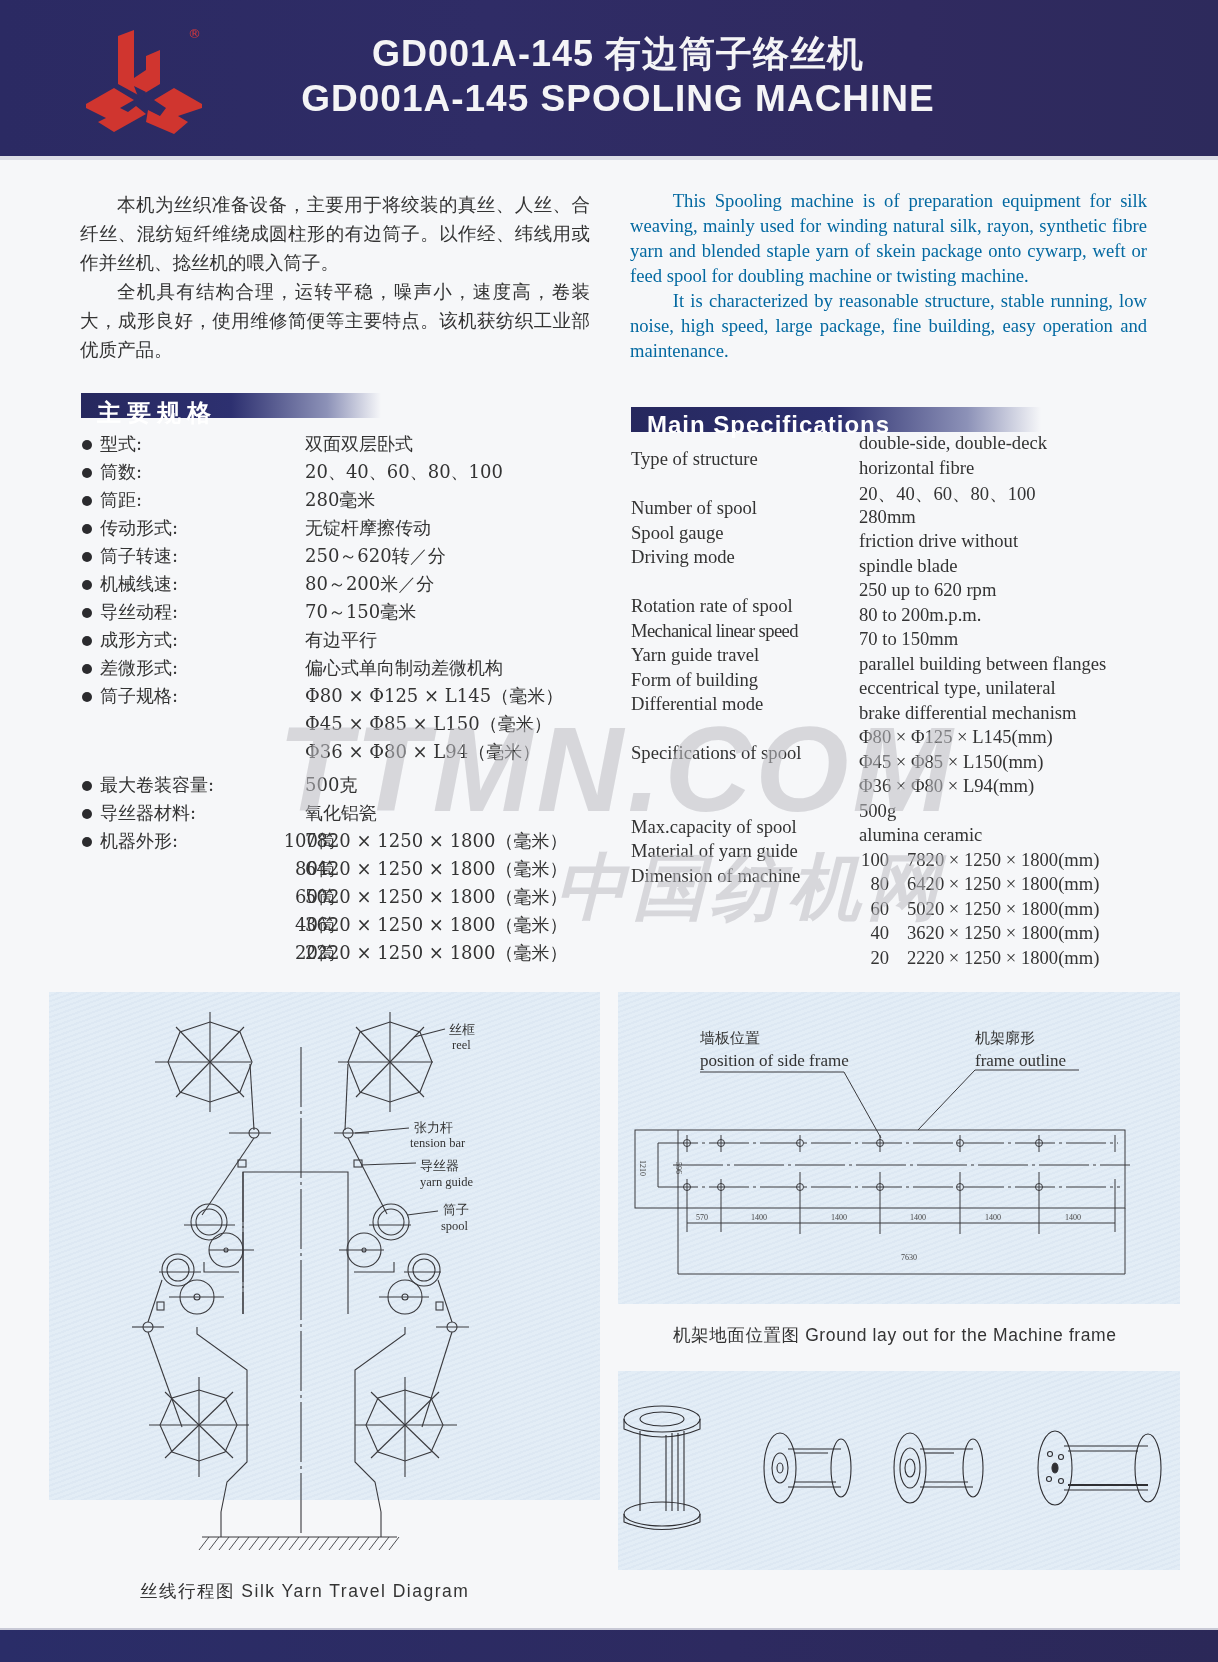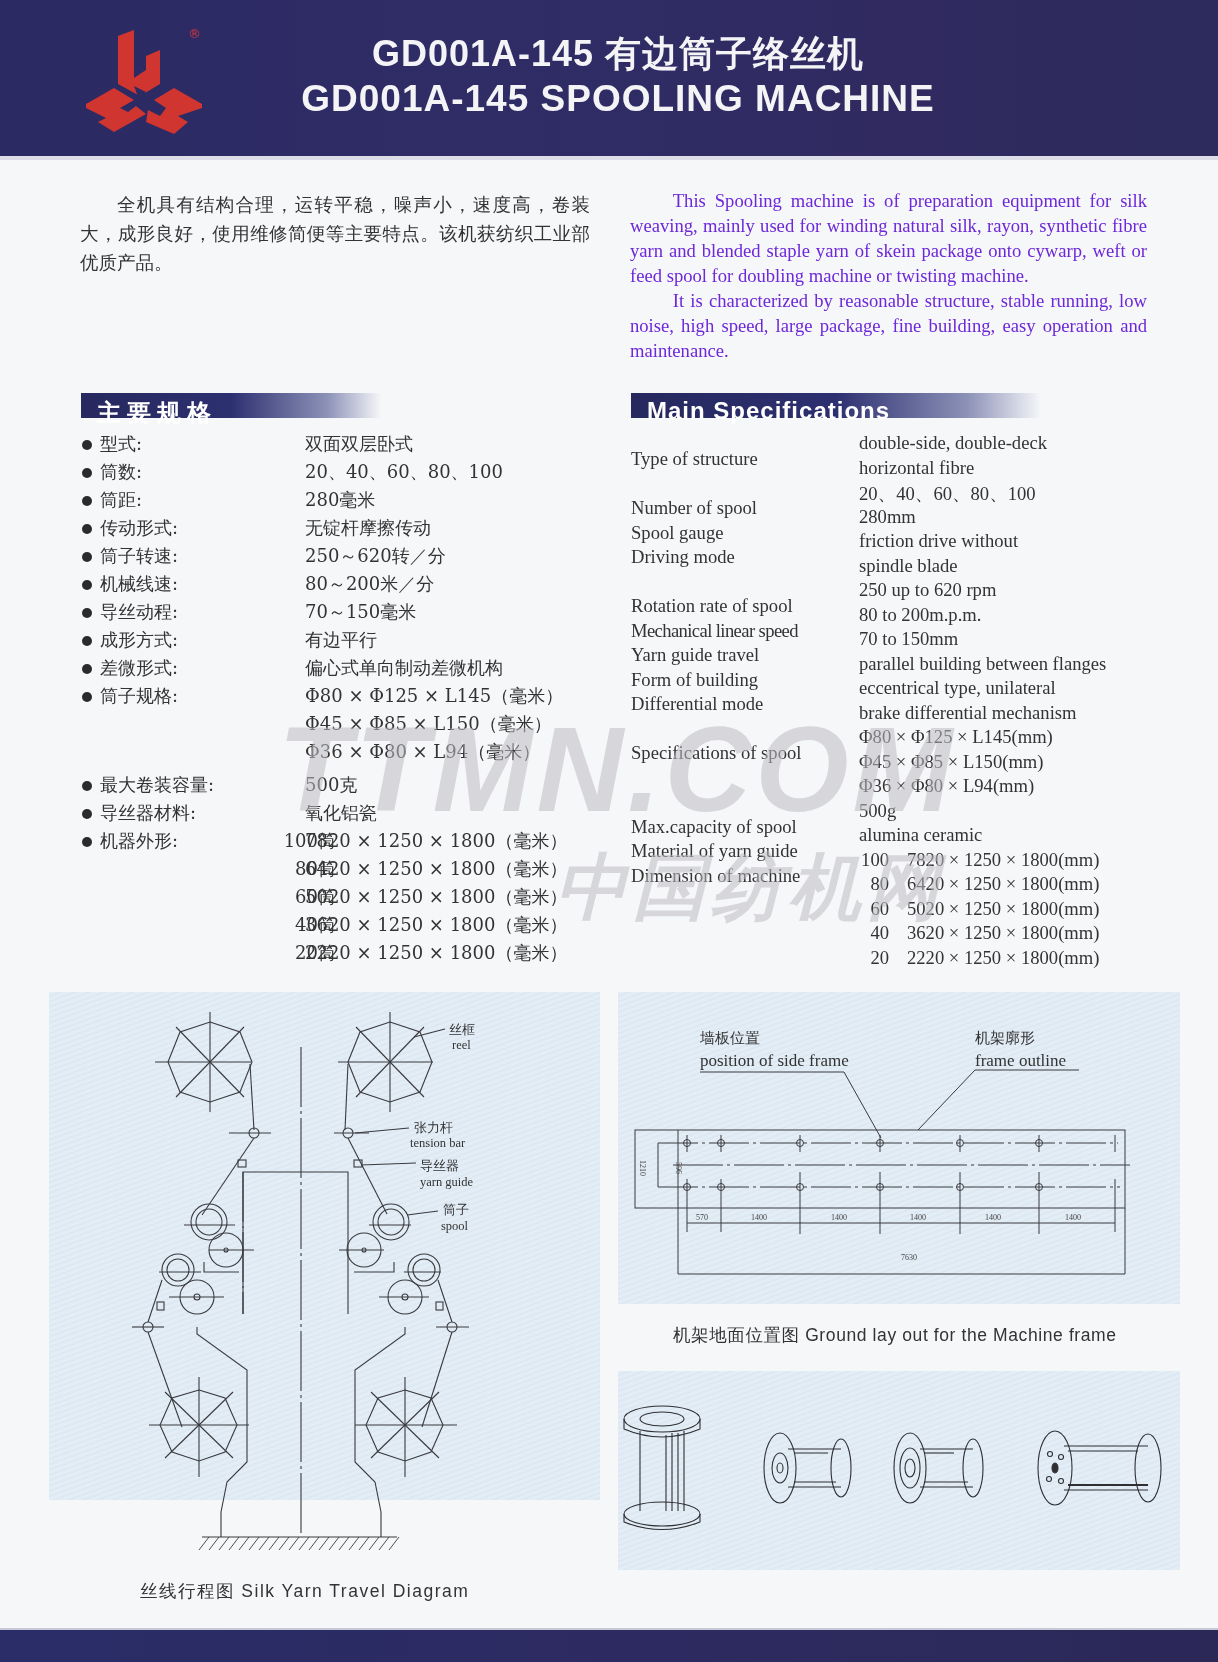--- a/index.html
+++ b/index.html
@@ -7,28 +7,28 @@
   .header { position:absolute; left:0; top:0; width:1218px; height:158px; background:linear-gradient(90deg,#2b2a63 0%,#2f2c66 40%,#302a60 75%,#2d2a5c 100%); }
   .logo { position:absolute; left:84px; top:26px; width:120px; height:108px; }
   .reg { position:absolute; left:188px; top:26px; color:#d8383b; font-family:"DejaVu Sans",sans-serif; font-size:13px; }
   .title-cn, .title-en { position:absolute; left:0; width:1218px; text-align:center; color:#f4f4f6; font-family:"Liberation Sans","DejaVu Sans",sans-serif; font-weight:bold; letter-spacing:1px; }
   .title-cn { top:30px; font-size:36px; padding-left:18px; box-sizing:border-box; }
   .title-en { top:78px; font-size:37px; padding-left:18px; box-sizing:border-box; }
   .header-bottom { position:absolute; left:0; top:156px; width:1218px; height:4px; background:#dcdde6; }
 
   .intro-cn { position:absolute; left:80px; top:190px; width:510px; font-family:"DejaVu Serif",serif; font-size:18.5px; line-height:29px; text-align:justify; color:#333; }
   .intro-cn p { margin:0; text-indent:2em; }
-  .intro-en { position:absolute; left:630px; top:188px; width:517px; font-size:18.6px; line-height:25px; text-align:justify; color:#6d28d9; }
+  .intro-en { position:absolute; left:630px; top:188px; width:517px; font-size:18.6px; line-height:25px; text-align:justify; color:#0369a1; }
   .intro-en p { margin:0; text-indent:2.3em; }
 
   .sec-head { position:absolute; height:25px; background:linear-gradient(90deg,#26285e 0%,#2d3070 50%,rgba(70,78,140,0.6) 82%,rgba(200,205,225,0) 100%); color:#fff; font-family:"Liberation Sans","DejaVu Sans",sans-serif; font-weight:bold; }
   .sec-head span { position:absolute; left:16px; top:4px; font-size:24px; letter-spacing:1px; }
   .sec-cn { left:81px; top:393px; width:300px; }
   .sec-cn span { letter-spacing:6px; }
-  .sec-en { left:631px; top:393px; width:410px; }
+  .sec-en { left:631px; top:407px; width:410px; }
 
   .spec-cn { position:absolute; left:80px; top:432px; width:520px; font-family:"DejaVu Serif",serif; font-size:18px; color:#333; }
   .spec-cn .row { position:absolute; left:0; width:520px; height:28px; }
   .spec-cn .bullet { position:absolute; left:2px; top:8px; width:10px; height:10px; border-radius:50%; background:#2b2b2e; }
   .spec-cn .lbl { position:absolute; left:20px; top:0; white-space:nowrap; }
   .spec-cn .sub { position:absolute; left:136px; top:0; white-space:nowrap; width:120px; text-align:right; }
   .spec-cn .val { position:absolute; left:225px; top:0; white-space:nowrap; }
 
   .spec-en { position:absolute; left:631px; top:432px; width:530px; font-size:18.6px; color:#333; }
   .spec-en .row { position:absolute; left:0; width:530px; height:24px; }
@@ -70,20 +70,21 @@
       <path d="M50 60 L62 66 L56 76 Z"></path>
     </g>
   </svg>
   <span class="reg">®</span>
   <div class="title-cn">GD001A-145 有边筒子络丝机</div>
   <div class="title-en">GD001A-145 SPOOLING MACHINE</div>
 </div>
 <div class="header-bottom"></div>
 
 <div class="intro-cn">
+  <p>本机为丝织准备设备，主要用于将绞装的真丝、人丝、合纤丝、混纺短纤维绕成圆柱形的有边筒子。以作经、纬线用或作并丝机、捻丝机的喂入筒子。</p>
   <p>全机具有结构合理，运转平稳，噪声小，速度高，卷装大，成形良好，使用维修简便等主要特点。该机获纺织工业部优质产品。</p>
 </div>
 <div class="intro-en">
   <p>This Spooling machine is of preparation equipment for silk weaving, mainly used for winding natural silk, rayon, synthetic fibre yarn and blended staple yarn of skein package onto cywarp, weft or feed spool for doubling machine or twisting machine.</p>
   <p>It is characterized by reasonable structure, stable running, low noise, high speed, large package, fine building, easy operation and maintenance.</p>
 </div>
 
 <div class="sec-head sec-cn">
   <span>主要规格</span>
 </div>

